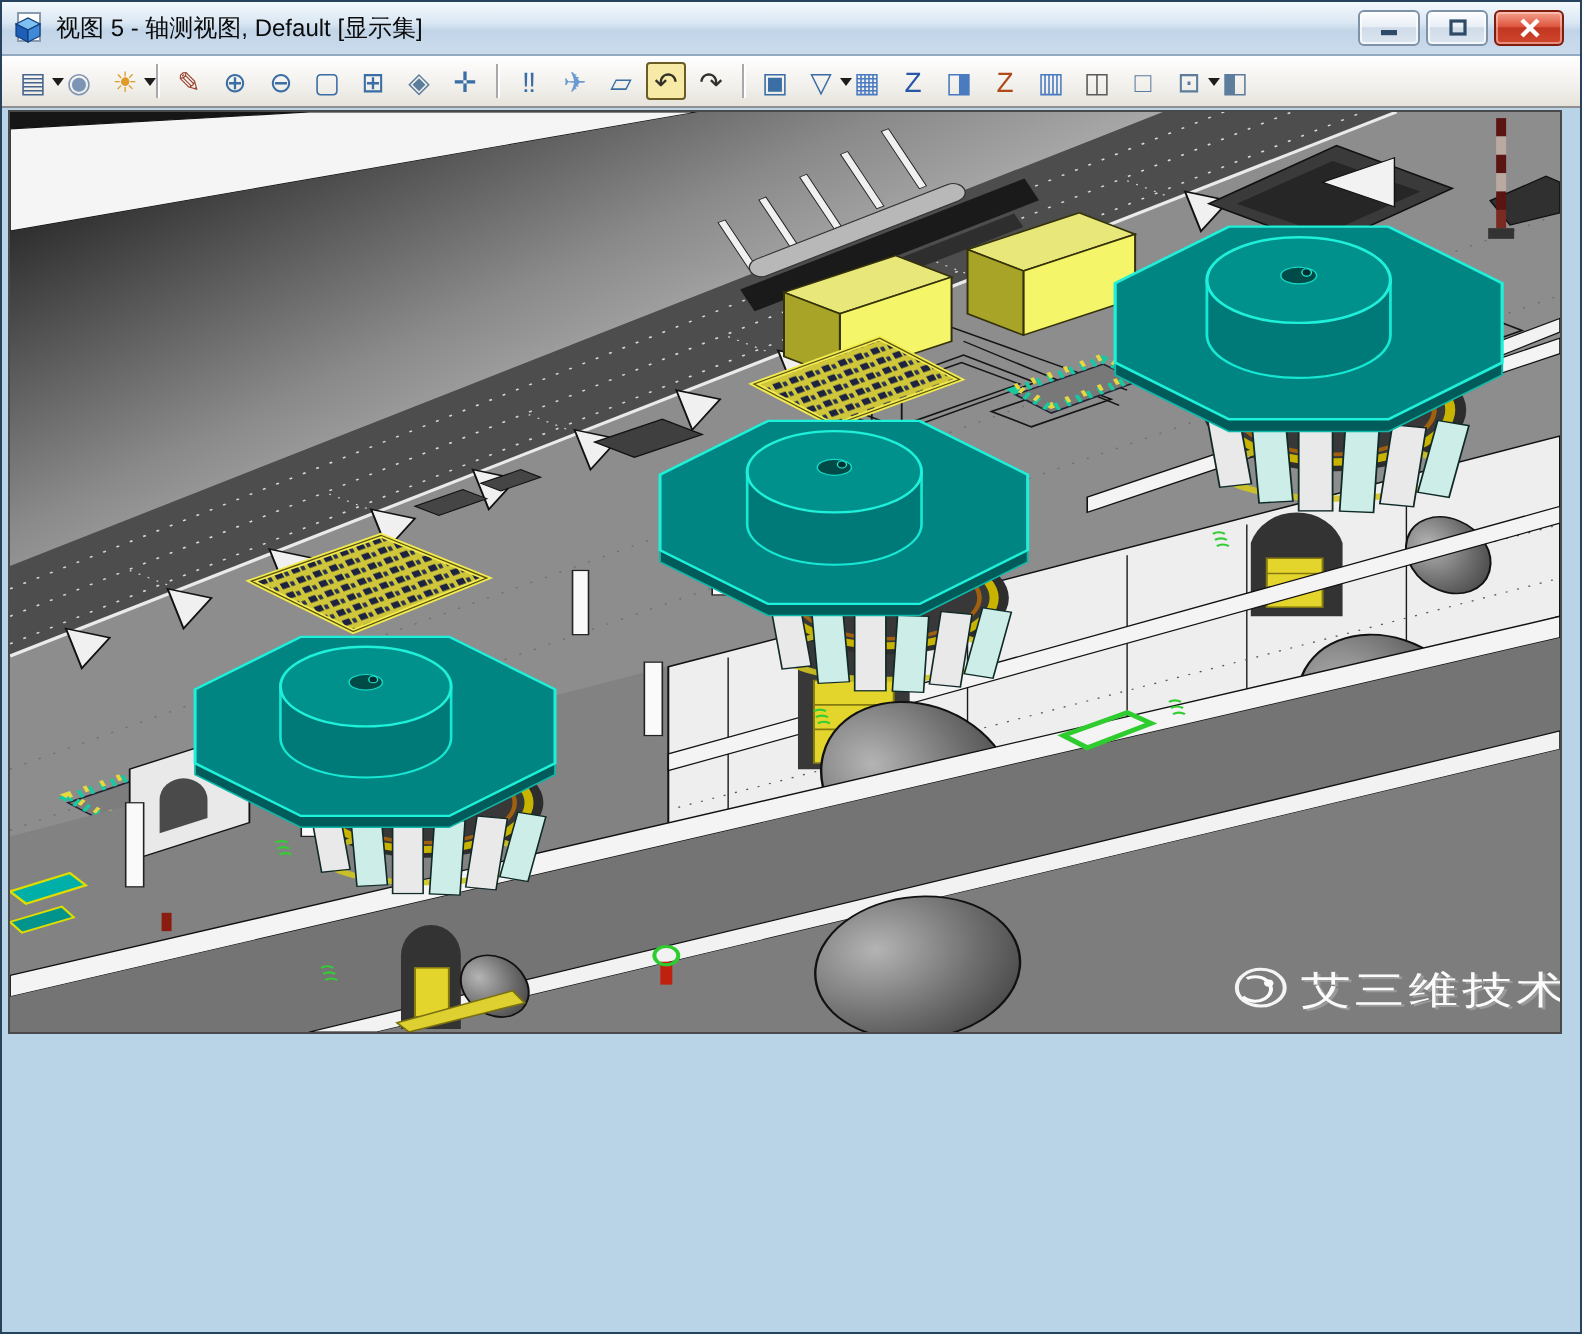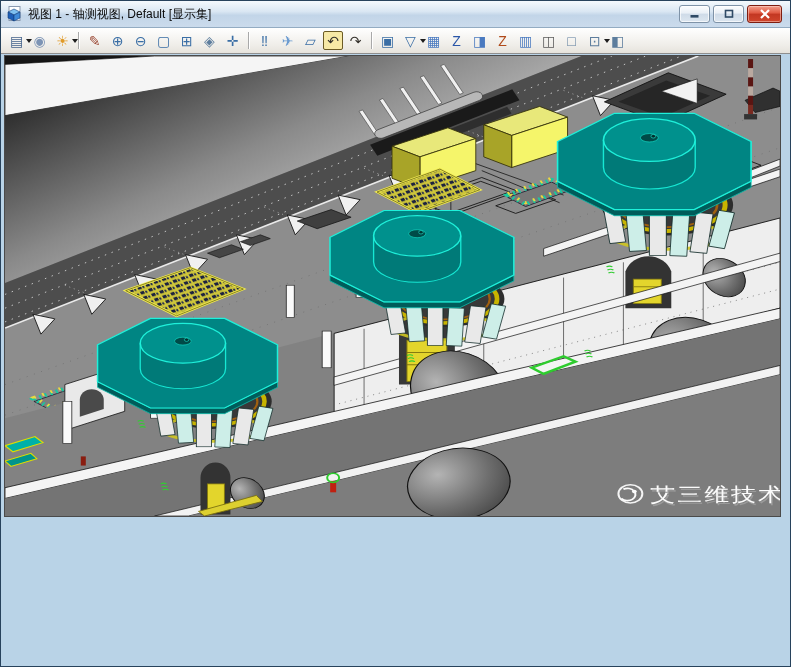--- a/index.html
+++ b/index.html
@@ -55,21 +55,21 @@
 
 <div class="window">
 
   <div class="titlebar">
     <svg class="app-icon" viewBox="0 0 16 16">
       <rect x="3" y="0.5" width="11" height="14" fill="#ffffff" stroke="#8a9ab0" stroke-width="1"></rect>
       <polygon points="2,6 8,3 14,6 8,9" fill="#7ec0f0" stroke="#123c7a" stroke-width="0.6"></polygon>
       <polygon points="2,6 8,9 8,15 2,12" fill="#1d5fb8" stroke="#123c7a" stroke-width="0.6"></polygon>
       <polygon points="8,9 14,6 14,12 8,15" fill="#3f8ad8" stroke="#123c7a" stroke-width="0.6"></polygon>
     </svg>
-    <span class="title-text">视图 1 - 轴测视图, Default [显示集]</span>
+    <span class="title-text">视图 5 - 轴测视图, Default [显示集]</span>
     <span class="winbtns">
       <span class="wbtn">
         <svg width="12" height="10" viewBox="0 0 12 10">
             <rect x="1.5" y="6" width="8" height="2.6" fill="#2f4a66"></rect>
           </svg>
       </span>
       <span class="wbtn">
         <svg width="12" height="10" viewBox="0 0 12 10">
             <rect x="2.5" y="1.5" width="7" height="6.5" fill="none" stroke="#2f4a66" stroke-width="1.6"></rect>
           </svg>

